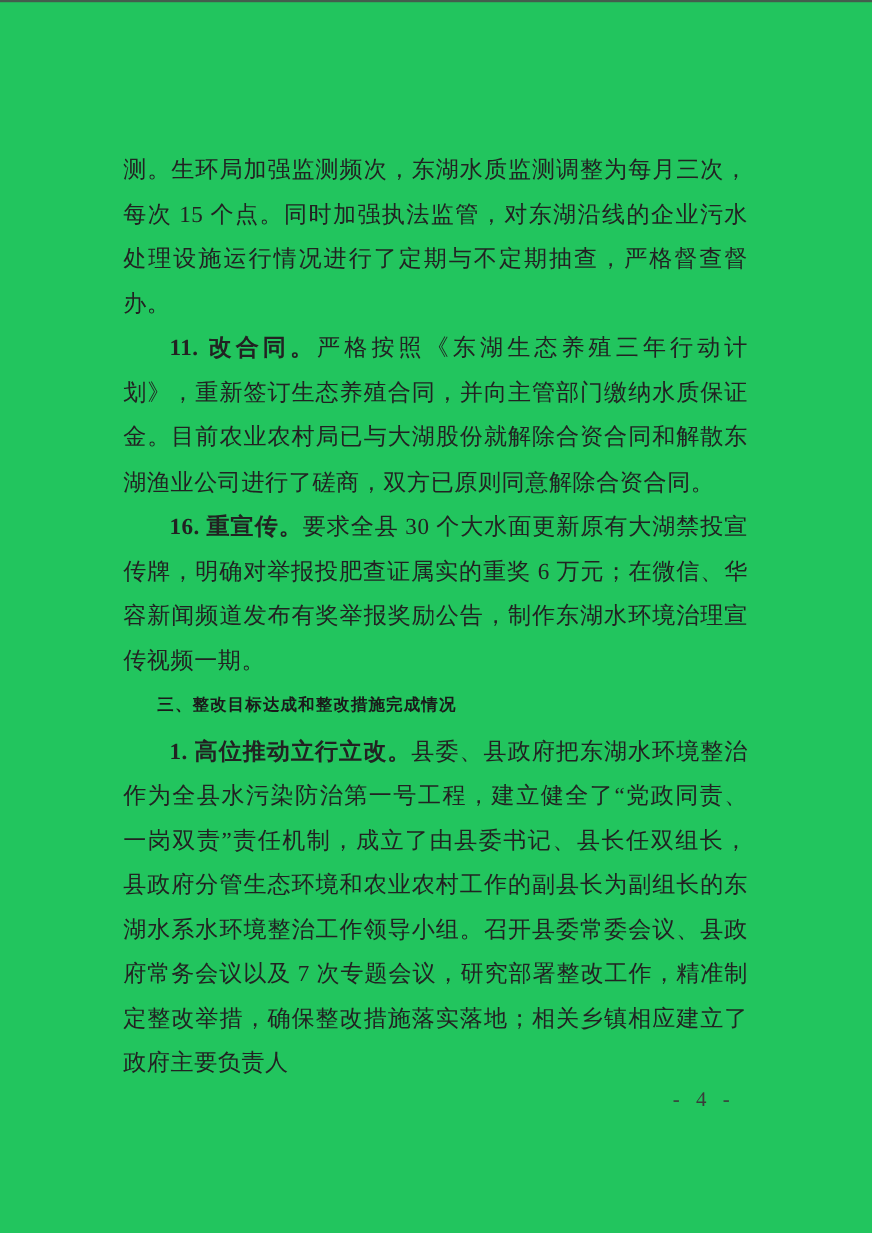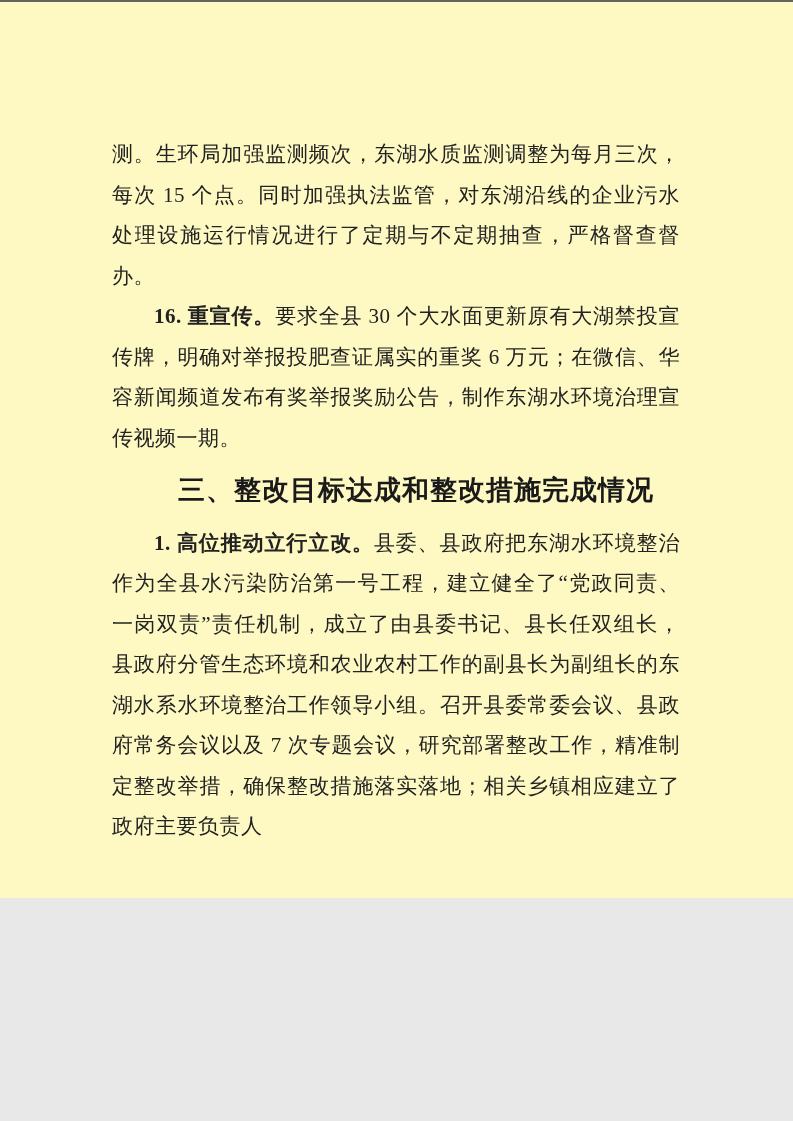--- a/index.html
+++ b/index.html
@@ -3,23 +3,23 @@
 <meta charset="utf-8">
 <style>
   html, body {
     margin: 0;
     padding: 0;
     background: #e8e8e8;
   }
   .page {
     position: relative;
     width: 793px;
-    height: 898px;
+    height: 1121px;
     margin: 0 auto;
-    background: #fef9c3;
+    background: #22c55e;
     overflow: hidden;
     color: #1f1f1f;
   }
   .scan-edge-top {
     position: absolute;
     top: 0; left: 0;
     width: 100%;
     height: 2px;
     background: #4a4a4a;
     opacity: .85;
@@ -40,25 +40,25 @@
   .para {
     margin: 0;
   }
   .para.indent {
     text-indent: 2em;
   }
   .lead {
     font-weight: 700;
   }
   .section-heading {
-    margin: 12px;
+    margin: 1px;
     text-indent: 2em;
     font-family: "Liberation Sans", "DejaVu Sans", sans-serif;
     font-weight: 700;
-    font-size: 27px;
+    font-size: 15px;
     letter-spacing: 1px;
     color: #1a1a1a;
   }
   .page-number {
     position: absolute;
     top: 988px;
     left: 600px;
     width: 80px;
     text-align: center;
     font-family: "Liberation Serif", "DejaVu Serif", serif;
@@ -72,20 +72,21 @@
 <body>
 
 <div class="page">
 
   <div class="scan-edge-top"></div>
 
   <div class="textblock">
 
     <p class="para"><span>测。生环局加强监测频次，东湖水质监测调整为每月三次，每次 15 个点。同时加强执法监管，对东湖沿线的企业污水处理设施运行情况进行了定期与不定期抽查，严格督查督办。</span></p>
 
+    <p class="para indent"><span class="lead">11. 改合同。</span><span>严格按照《东湖生态养殖三年行动计划》，重新签订生态养殖合同，并向主管部门缴纳水质保证金。目前农业农村局已与大湖股份就解除合资合同和解散东湖渔业公司进行了磋商，双方已原则同意解除合资合同。</span></p>
 
     <p class="para indent"><span class="lead">16. 重宣传。</span><span>要求全县 30 个大水面更新原有大湖禁投宣传牌，明确对举报投肥查证属实的重奖 6 万元；在微信、华容新闻频道发布有奖举报奖励公告，制作东湖水环境治理宣传视频一期。</span></p>
 
     <h2 class="section-heading">三、整改目标达成和整改措施完成情况</h2>
 
 
     <p class="para indent"><span class="lead">1. 高位推动立行立改。</span><span>县委、县政府把东湖水环境整治作为全县水污染防治第一号工程，建立健全了“党政同责、一岗双责”责任机制，成立了由县委书记、县长任双组长，县政府分管生态环境和农业农村工作的副县长为副组长的东湖水系水环境整治工作领导小组。召开县委常委会议、县政府常务会议以及 7 次专题会议，研究部署整改工作，精准制定整改举措，确保整改措施落实落地；相关乡镇相应建立了政府主要负责人</span></p>
 
   </div>
 

